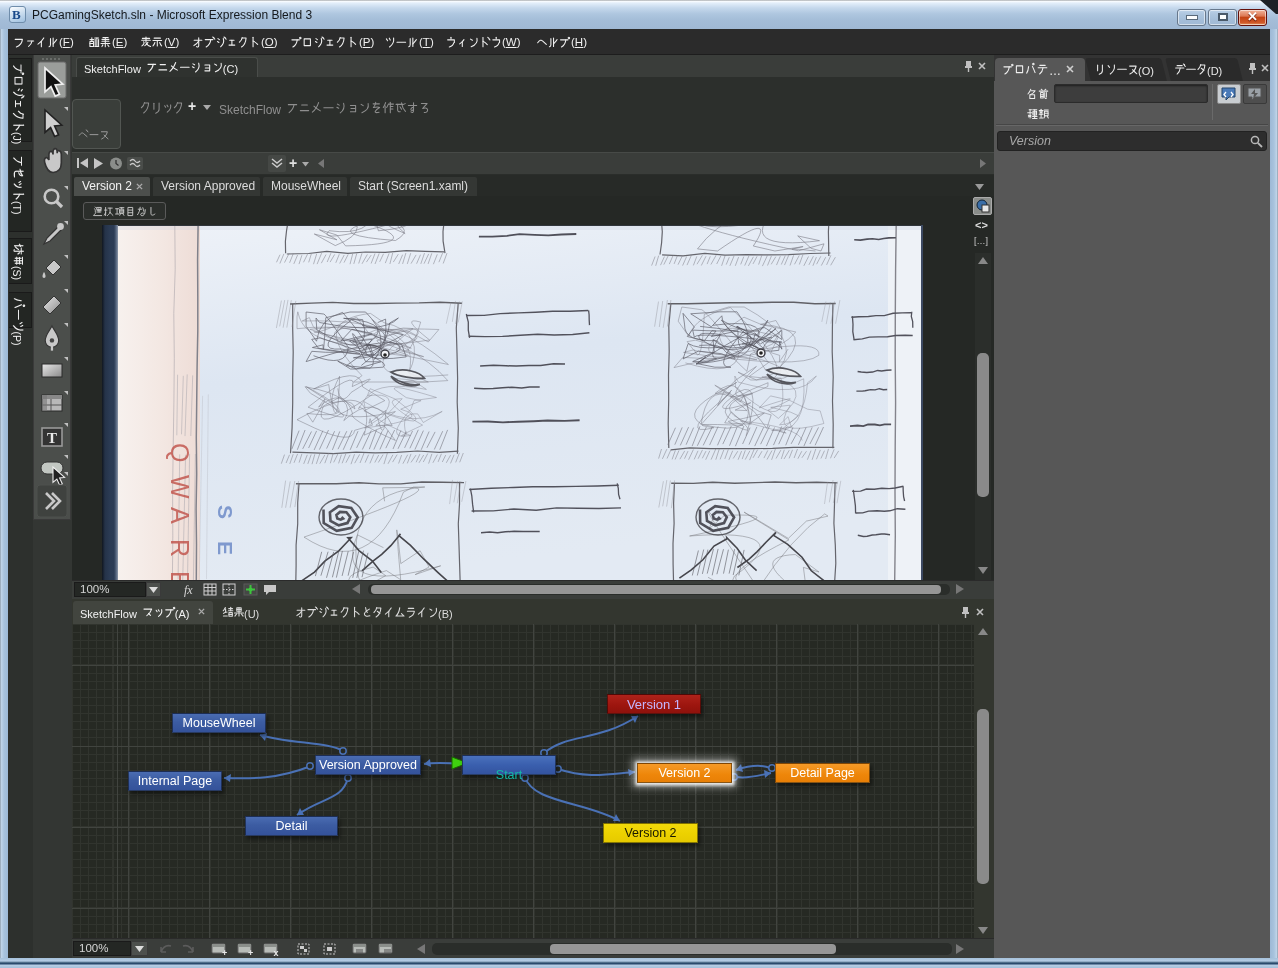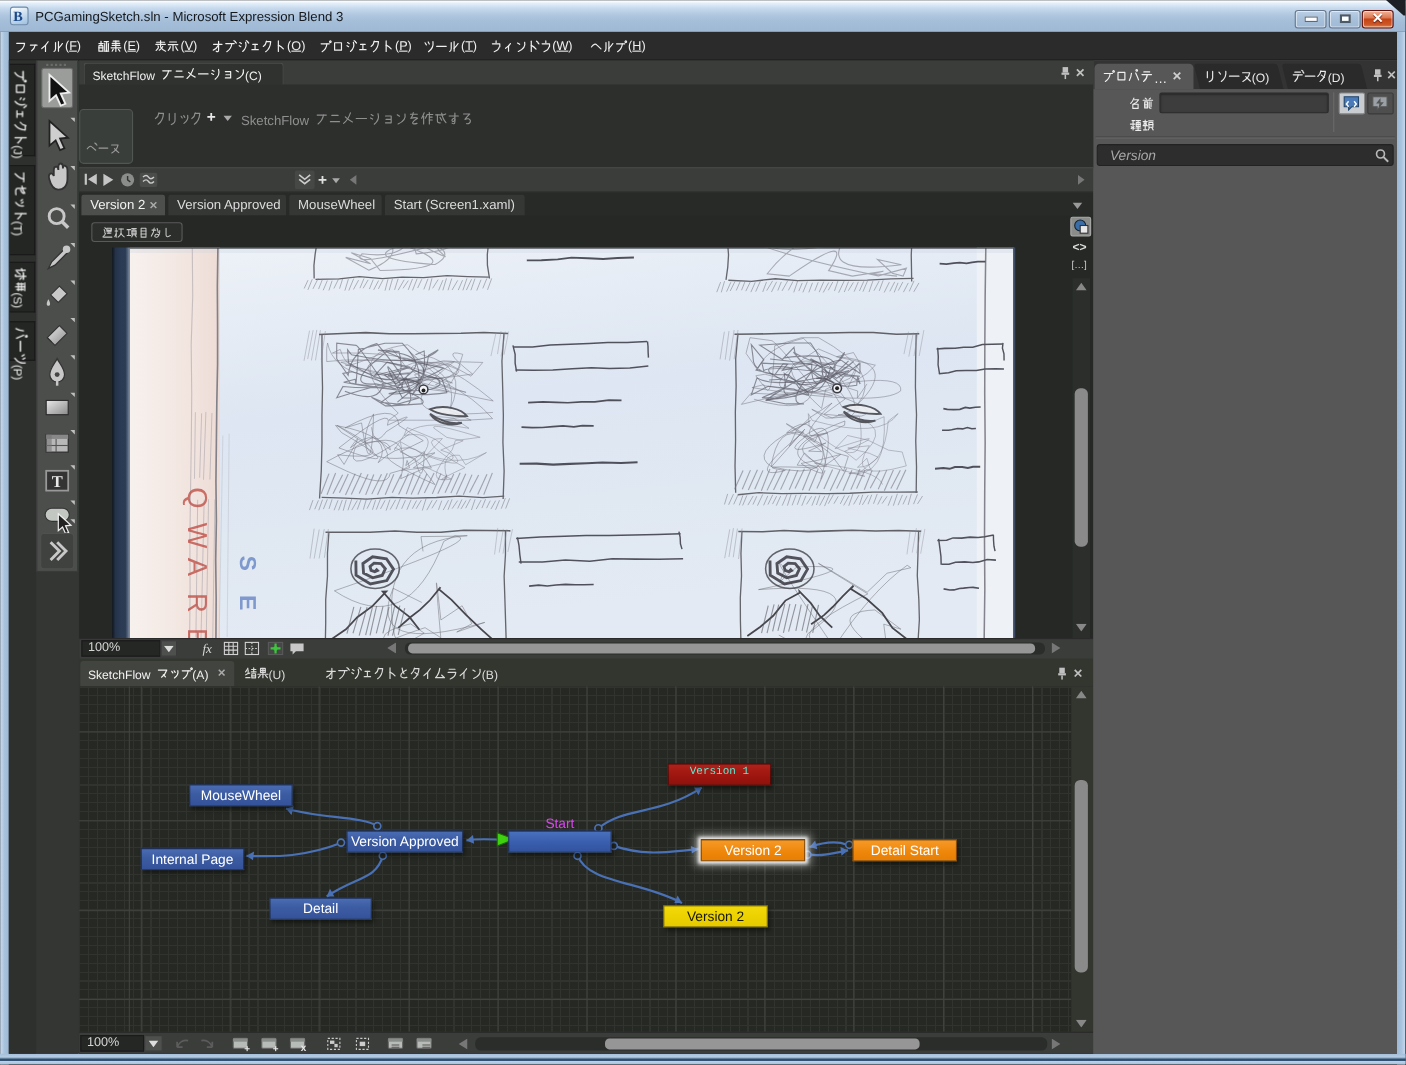--- a/index.html
+++ b/index.html
@@ -1297,29 +1297,29 @@
     </svg>
     <div class="abs" style="left:172px;top:713px;width:94px;height:20px;background:linear-gradient(180deg,#4a6cb2 0,#3c5ca2 45%,#34529a 100%);border:1px solid rgba(0,0,0,.45);box-shadow:2px 3px 4px rgba(0,0,0,.45);"></div>
     <div class="txt" style="left:172px;top:716px;width:94px;text-align:center;font-size:12.5px;color:#fff;">MouseWheel</div>
     <div class="abs" style="left:315px;top:755px;width:106px;height:20px;background:linear-gradient(180deg,#4a6cb2 0,#3c5ca2 45%,#34529a 100%);border:1px solid rgba(0,0,0,.45);box-shadow:2px 3px 4px rgba(0,0,0,.45);"></div>
     <div class="txt" style="left:315px;top:758px;width:106px;text-align:center;font-size:12.5px;color:#fff;">Version Approved</div>
     <div class="abs" style="left:128px;top:771px;width:94px;height:20px;background:linear-gradient(180deg,#4a6cb2 0,#3c5ca2 45%,#34529a 100%);border:1px solid rgba(0,0,0,.45);box-shadow:2px 3px 4px rgba(0,0,0,.45);"></div>
     <div class="txt" style="left:128px;top:774px;width:94px;text-align:center;font-size:12.5px;color:#fff;">Internal Page</div>
     <div class="abs" style="left:245px;top:816px;width:93px;height:20px;background:linear-gradient(180deg,#4a6cb2 0,#3c5ca2 45%,#34529a 100%);border:1px solid rgba(0,0,0,.45);box-shadow:2px 3px 4px rgba(0,0,0,.45);"></div>
     <div class="txt" style="left:245px;top:819px;width:93px;text-align:center;font-size:12.5px;color:#fff;">Detail</div>
     <div class="abs" style="left:462px;top:755px;width:94px;height:20px;background:linear-gradient(180deg,#4a71bc 0,#3a5fae 50%,#33539f 100%);border:1px solid rgba(0,0,0,.45);box-shadow:2px 3px 4px rgba(0,0,0,.45);"></div>
-    <div class="txt" style="left:462px;top:742px;width:94px;text-align:center;font-size:12.5px;color:#d946ef;">Start</div>
+    <div class="txt" style="left:462px;top:768px;width:94px;text-align:center;font-size:12.5px;color:#14b8a6;">Start</div>
     <div class="abs" style="left:607px;top:694px;width:94px;height:20px;background:linear-gradient(180deg,#ae221a 0,#9c150e 60%,#8f120c 100%);border:1px solid rgba(0,0,0,.45);box-shadow:2px 3px 4px rgba(0,0,0,.45);"></div>
-    <div class="txt" style="left:607px;top:697px;width:94px;text-align:center;font-size:10px;color:#5eead4;font-family:Liberation Mono, monospace;">Version 1</div>
+    <div class="txt" style="left:607px;top:697px;width:94px;text-align:center;font-size:13px;color:#c4b5fd;">Version 1</div>
     <div class="abs" style="left:637px;top:763px;width:95px;height:20px;background:linear-gradient(180deg,#f59a28 0,#ee8609 60%,#e87f06 100%);border:1px solid rgba(0,0,0,.45);box-shadow:0 0 3px 2.5px rgba(255,255,255,.88), 0 0 8px 5px rgba(255,255,255,.42);"></div>
     <div class="txt" style="left:637px;top:766px;width:95px;text-align:center;font-size:12.5px;color:#fff;">Version 2</div>
     <div class="abs" style="left:603px;top:823px;width:95px;height:20px;background:linear-gradient(180deg,#f2d90a 0,#ecd100 55%,#e6ca00 100%);border:1px solid rgba(0,0,0,.45);box-shadow:2px 3px 4px rgba(0,0,0,.45);"></div>
     <div class="txt" style="left:603px;top:826px;width:95px;text-align:center;font-size:12.5px;color:#181800;">Version 2</div>
     <div class="abs" style="left:775px;top:763px;width:95px;height:20px;background:linear-gradient(180deg,#f59a28 0,#ee8609 60%,#e87f06 100%);border:1px solid rgba(0,0,0,.45);box-shadow:2px 3px 4px rgba(0,0,0,.45);"></div>
-    <div class="txt" style="left:775px;top:766px;width:95px;text-align:center;font-size:12.5px;color:#fff;">Detail Start</div>
+    <div class="txt" style="left:775px;top:766px;width:95px;text-align:center;font-size:12.5px;color:#fff;">Detail Page</div>
     <div class="abs" style="left:974px;top:624px;width:20px;height:314px;background:#33362f;"></div>
     <svg class="abs" style="left:978px;top:628px" width="10" height="7" viewBox="0 0 10 7">
       <path d="M5,0 L10,7 L0,7 Z" fill="#888"></path>
     </svg>
     <div class="abs" style="left:977px;top:709px;width:12px;height:175px;background:#8a8a8a;border-radius:5px;"></div>
     <svg class="abs" style="left:978px;top:927px" width="10" height="7" viewBox="0 0 10 7">
       <path d="M0,0 L10,0 L5,7 Z" fill="#888"></path>
     </svg>
     <div class="abs" style="left:72px;top:938px;width:922px;height:20px;background:#3a3d3a;border-top:1px solid #2a2a2a;"></div>
     <div class="abs" style="left:73px;top:941px;width:58px;height:15px;background:#242724;border:1px solid #1a1a1a;"></div>

